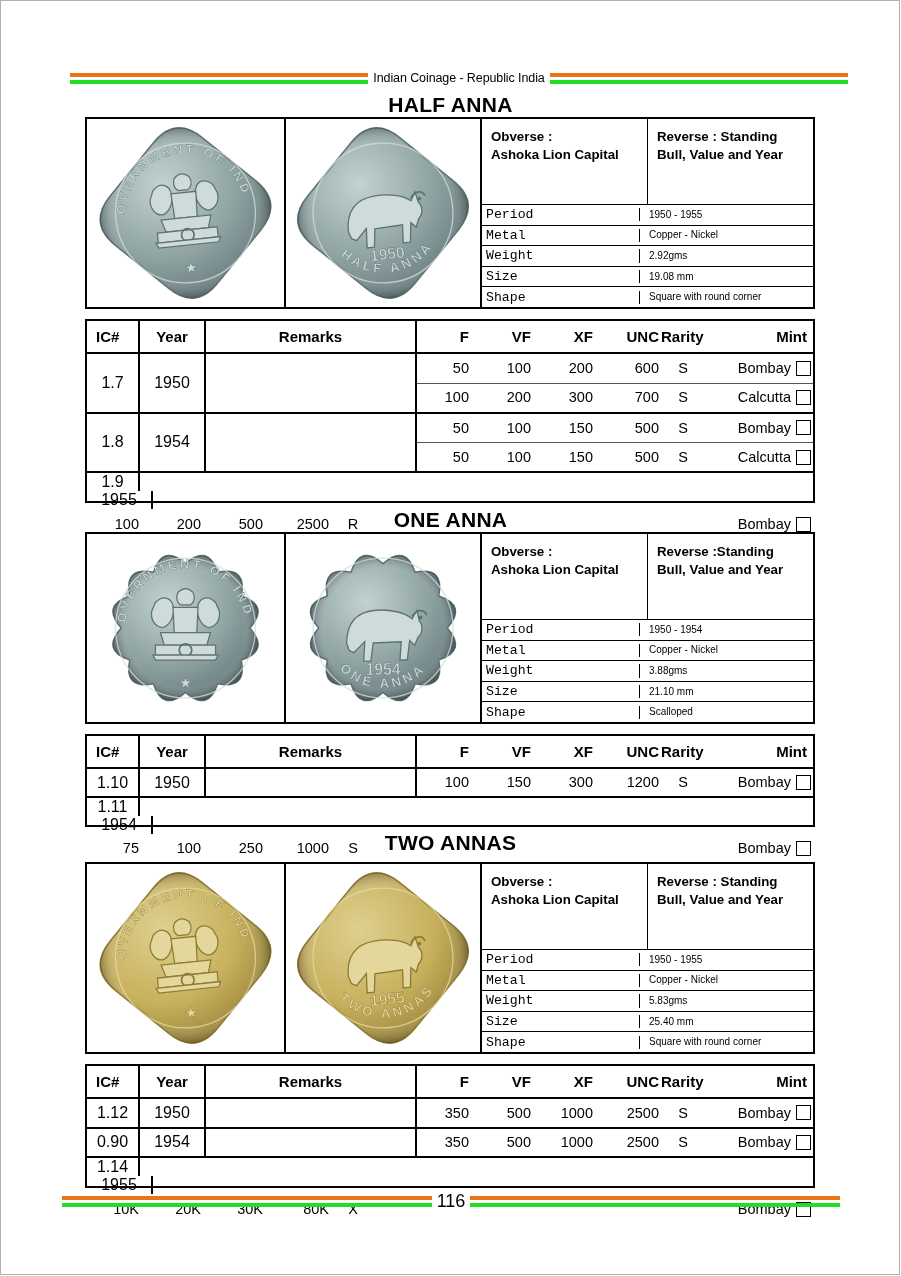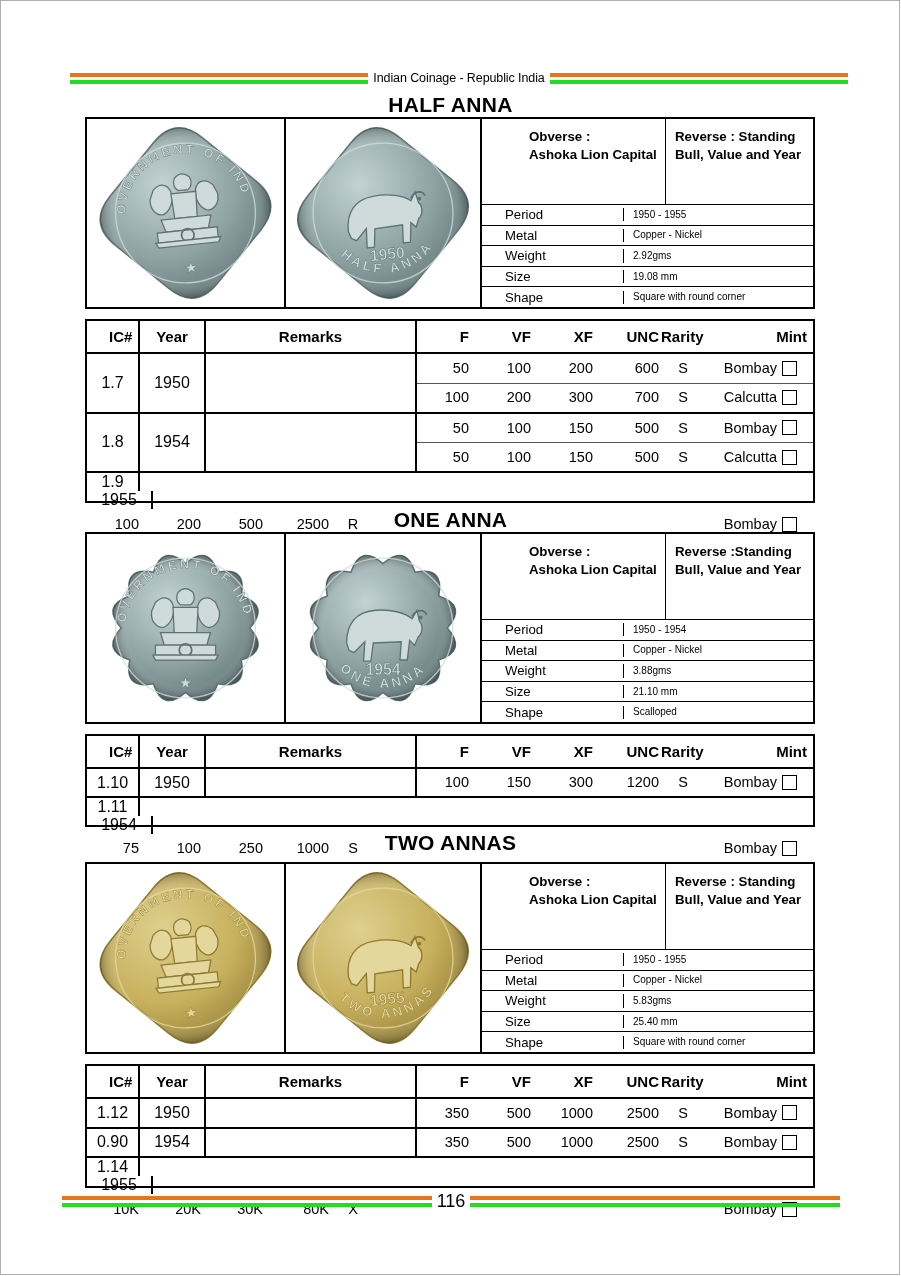--- a/index.html
+++ b/index.html
@@ -49,66 +49,66 @@
     position:relative;overflow:hidden;
   }
   .coin-cell.second{width:196px;}
   .spec-cell{flex:1 1 auto;display:flex;flex-direction:column;box-sizing:border-box;}
   .spec-top{
     display:flex;flex:0 0 86px;border-bottom:1.6px solid #000;box-sizing:border-box;
   }
   .spec-top .o,.spec-top .r{
     box-sizing:border-box;padding:9px 0 0 9px;font-size:13.3px;font-weight:bold;line-height:1.32;
   }
-  .spec-top .o{width:146px;border-right:1.6px solid #000;margin-left:38px;}
+  .spec-top .o{width:166px;border-right:1.6px solid #000;}
   .spec-top .r{flex:1 1 auto;}
   .spec-row{
     display:flex;flex:1 1 auto;border-bottom:1.3px solid #000;box-sizing:border-box;
     align-items:center;
   }
   .spec-row:last-child{border-bottom:none;}
   .spec-row .k{
-    width:142px;border-right:1.6px solid #000;box-sizing:border-box;
-    padding-left:23px;font-size:13.2px;line-height:1;
+    width:158px;border-right:1.6px solid #000;box-sizing:border-box;
+    padding-left:4px;font-size:13.2px;line-height:1;font-family:Liberation Mono, monospace;
   }
   .spec-row .v{flex:1 1 auto;padding-left:9px;font-size:10px;line-height:1;}
 
   
   .price-table{
     position:absolute;left:85px;width:730px;
     border:2.2px solid #000;box-sizing:border-box;background:#fff;
   }
   .pt-row{display:flex;box-sizing:border-box;width:100%;}
   .pt-head{border-bottom:2.2px solid #000;}
   .pt-body-row{border-bottom:2.2px solid #000;}
   .pt-body-row.last{border-bottom:none;flex-direction:column;}
 
   .c-ic,.c-year,.c-rem{box-sizing:border-box;display:flex;align-items:center;}
   .c-ic{width:53px;border-right:2.2px solid #000;justify-content:center;}
   .c-year{width:66px;border-right:2.2px solid #000;justify-content:center;}
   .c-rem{width:211px;border-right:2.2px solid #000;}
   .c-vals{flex:1 1 auto;box-sizing:border-box;display:flex;flex-direction:column;}
 
   .pt-head .c-ic,.pt-head .c-year{font-size:15px;font-weight:bold;height:31px;}
-  .pt-head .c-ic{justify-content:flex-start;padding-left:22px;}
+  .pt-head .c-ic{justify-content:flex-start;padding-left:9px;}
   .pt-head .c-rem{font-size:15px;font-weight:bold;justify-content:center;height:31px;}
   .pt-head .c-vals{height:31px;}
 
   .valrow{display:flex;align-items:center;box-sizing:border-box;width:100%;}
   .valrow .f,.valrow .vf,.valrow .xf,.valrow .unc{
     text-align:right;font-size:14.5px;line-height:1;box-sizing:border-box;
   }
   .valrow .f{width:52px;}
   .valrow .vf{width:62px;}
   .valrow .xf{width:62px;}
   .valrow .unc{width:66px;}
   .valrow .rar{width:48px;text-align:center;font-size:14.5px;line-height:1;}
   .valrow .mint{
     flex:1 1 auto;display:flex;align-items:center;justify-content:flex-end;
-    padding-right:16px;font-size:14.5px;line-height:1;gap:5px;
+    padding-right:2px;font-size:14.5px;line-height:1;gap:5px;
   }
   .pt-head .valrow{height:31px;}
   .pt-head .valrow span{font-weight:bold;font-size:15px;}
   .pt-head .valrow .rar{text-align:left;width:48px;padding-left:2px;}
   .pt-head .valrow .mint{padding-right:6px;}
   .chk{
     width:15px;height:15px;border:1.8px solid #000;box-sizing:border-box;
     display:inline-block;background:#fff;flex:0 0 auto;
   }
   .subrow-sep{height:0;border-top:1.3px solid #555;}

